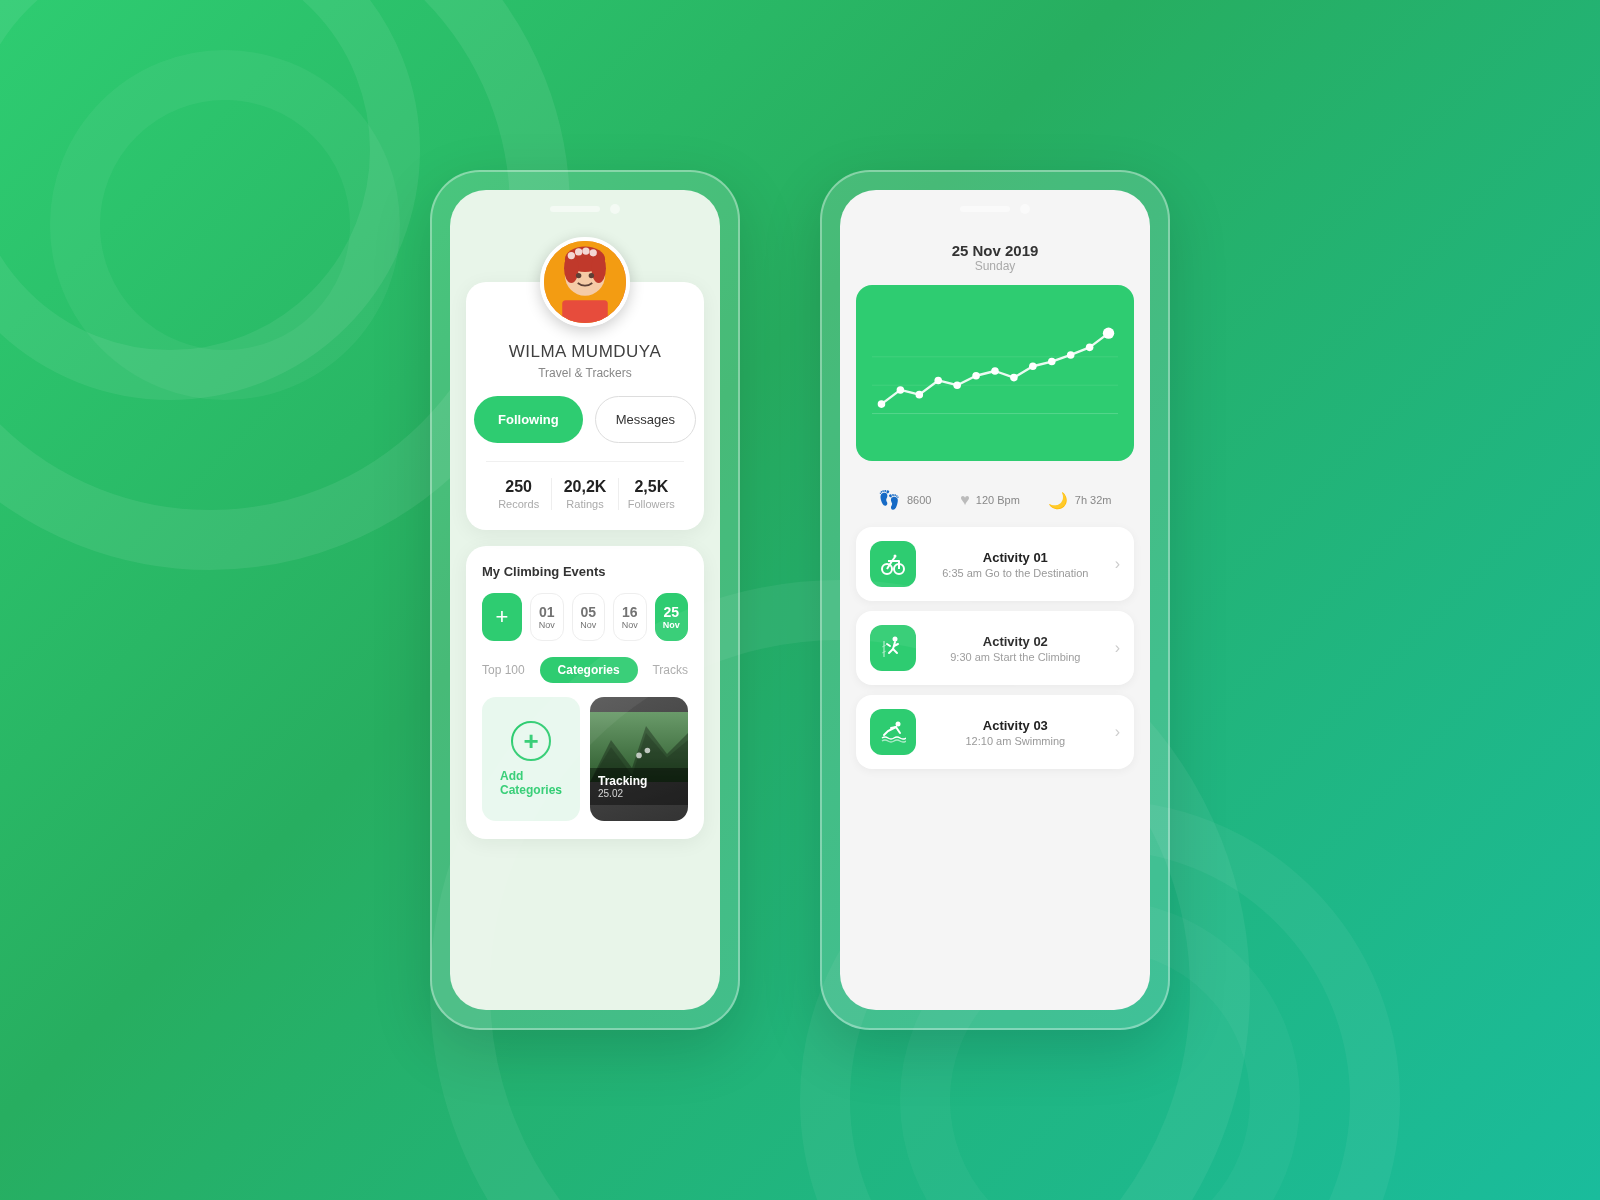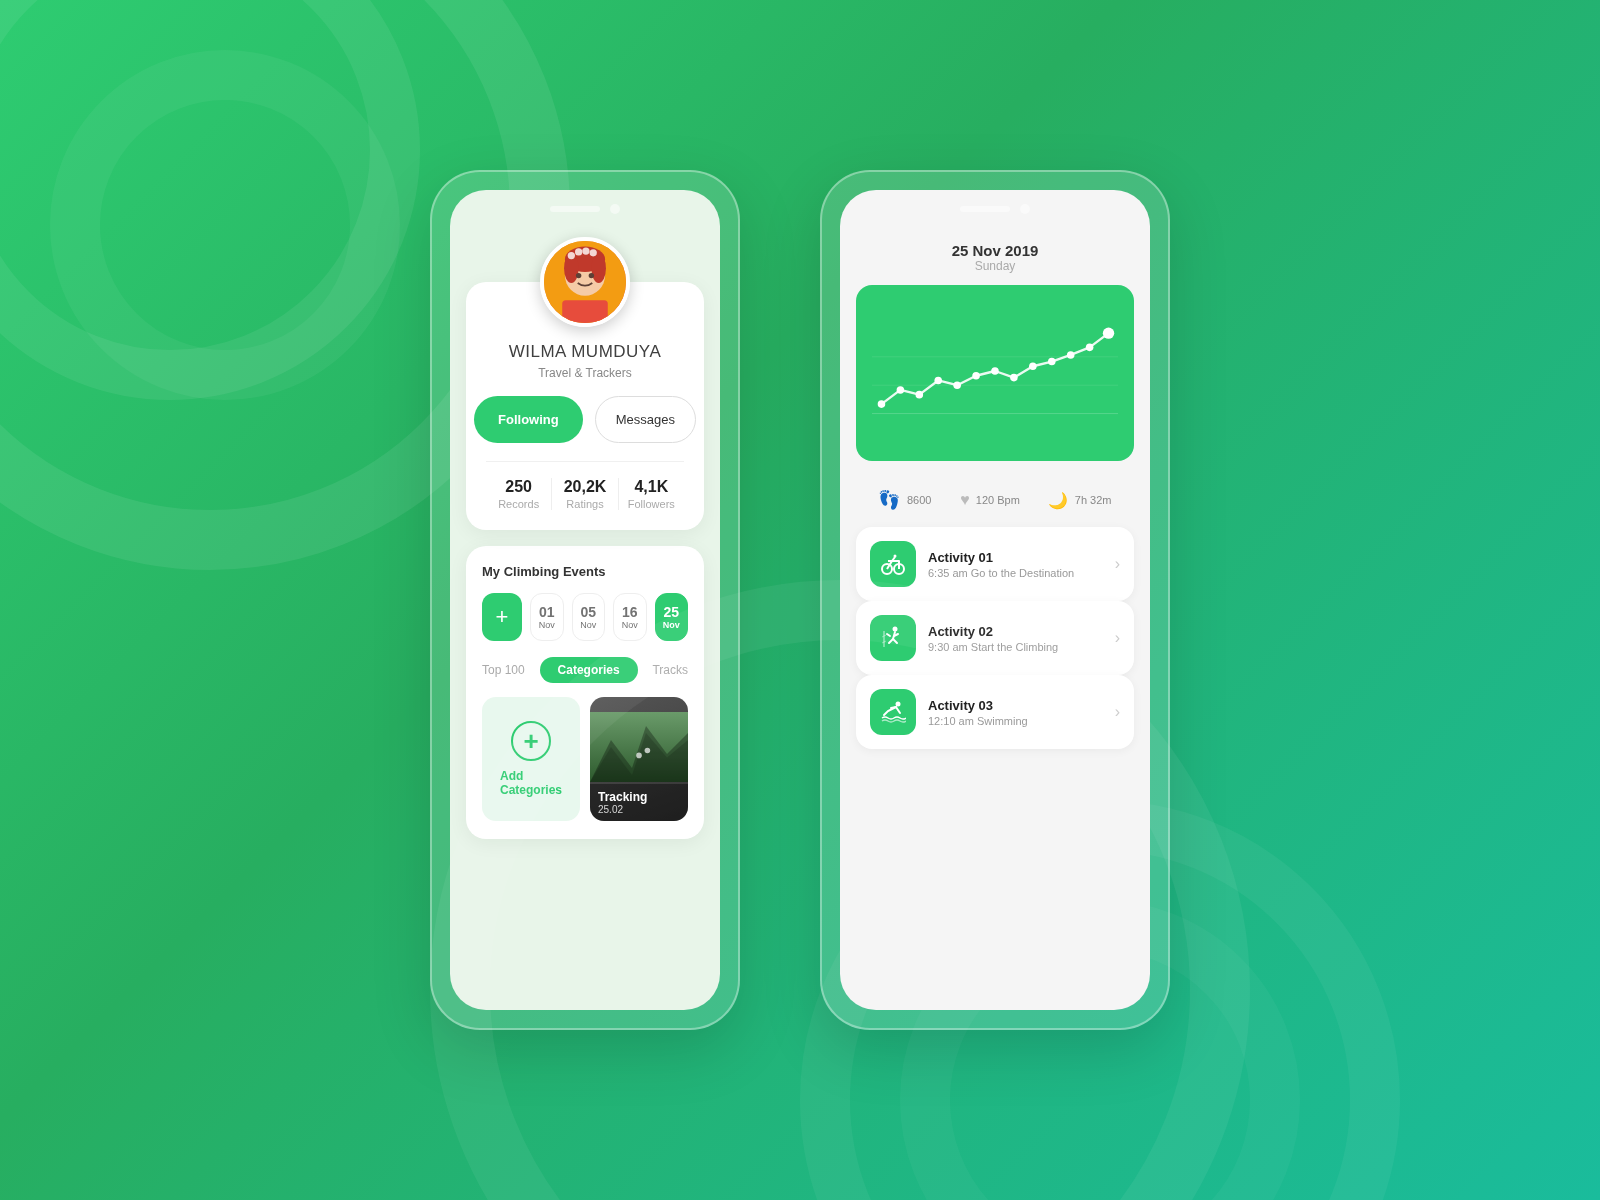--- a/index.html
+++ b/index.html
@@ -302,21 +302,21 @@
     }
     .cat-track {
       border-radius: 14px;
       overflow: hidden;
       position: relative;
       min-height: 100px;
       background: linear-gradient(160deg, #555 0%, #333 100%);
     }
     .cat-track-overlay {
       position: absolute;
-      bottom: 0;
+      bottom: 16px;
       left: 0;
       right: 0;
       background: rgba(0,0,0,0.4);
       padding: 6px 8px;
       color: white;
       font-size: 11px;
     }
 
     
     .track-svg {
@@ -376,20 +376,22 @@
       align-items: center;
       gap: 6px;
       font-size: 11px;
       color: #888;
     }
 
     
     .activity-list {
       display: flex;
       flex-direction: column;
+      gap: 10px;
+      text-align: center;
     }
 
     .activity-item {
       background: white;
       border-radius: 16px;
       padding: 14px 14px;
       display: flex;
       align-items: center;
       gap: 12px;
       box-shadow: 0 2px 10px rgba(0,0,0,0.05);
@@ -486,21 +488,21 @@
       <div class="stats-row">
         <div class="stat-item">
           <div class="stat-value">250</div>
           <div class="stat-label">Records</div>
         </div>
         <div class="stat-item">
           <div class="stat-value">20,2K</div>
           <div class="stat-label">Ratings</div>
         </div>
         <div class="stat-item">
-          <div class="stat-value">4,1K</div>
+          <div class="stat-value">2,5K</div>
           <div class="stat-label">Followers</div>
         </div>
       </div>
     </div>
 
     <div class="schedule-card">
       <div class="schedule-title">My Climbing Events</div>
 
       <div class="date-row">
         <div class="date-add-btn">+</div>

